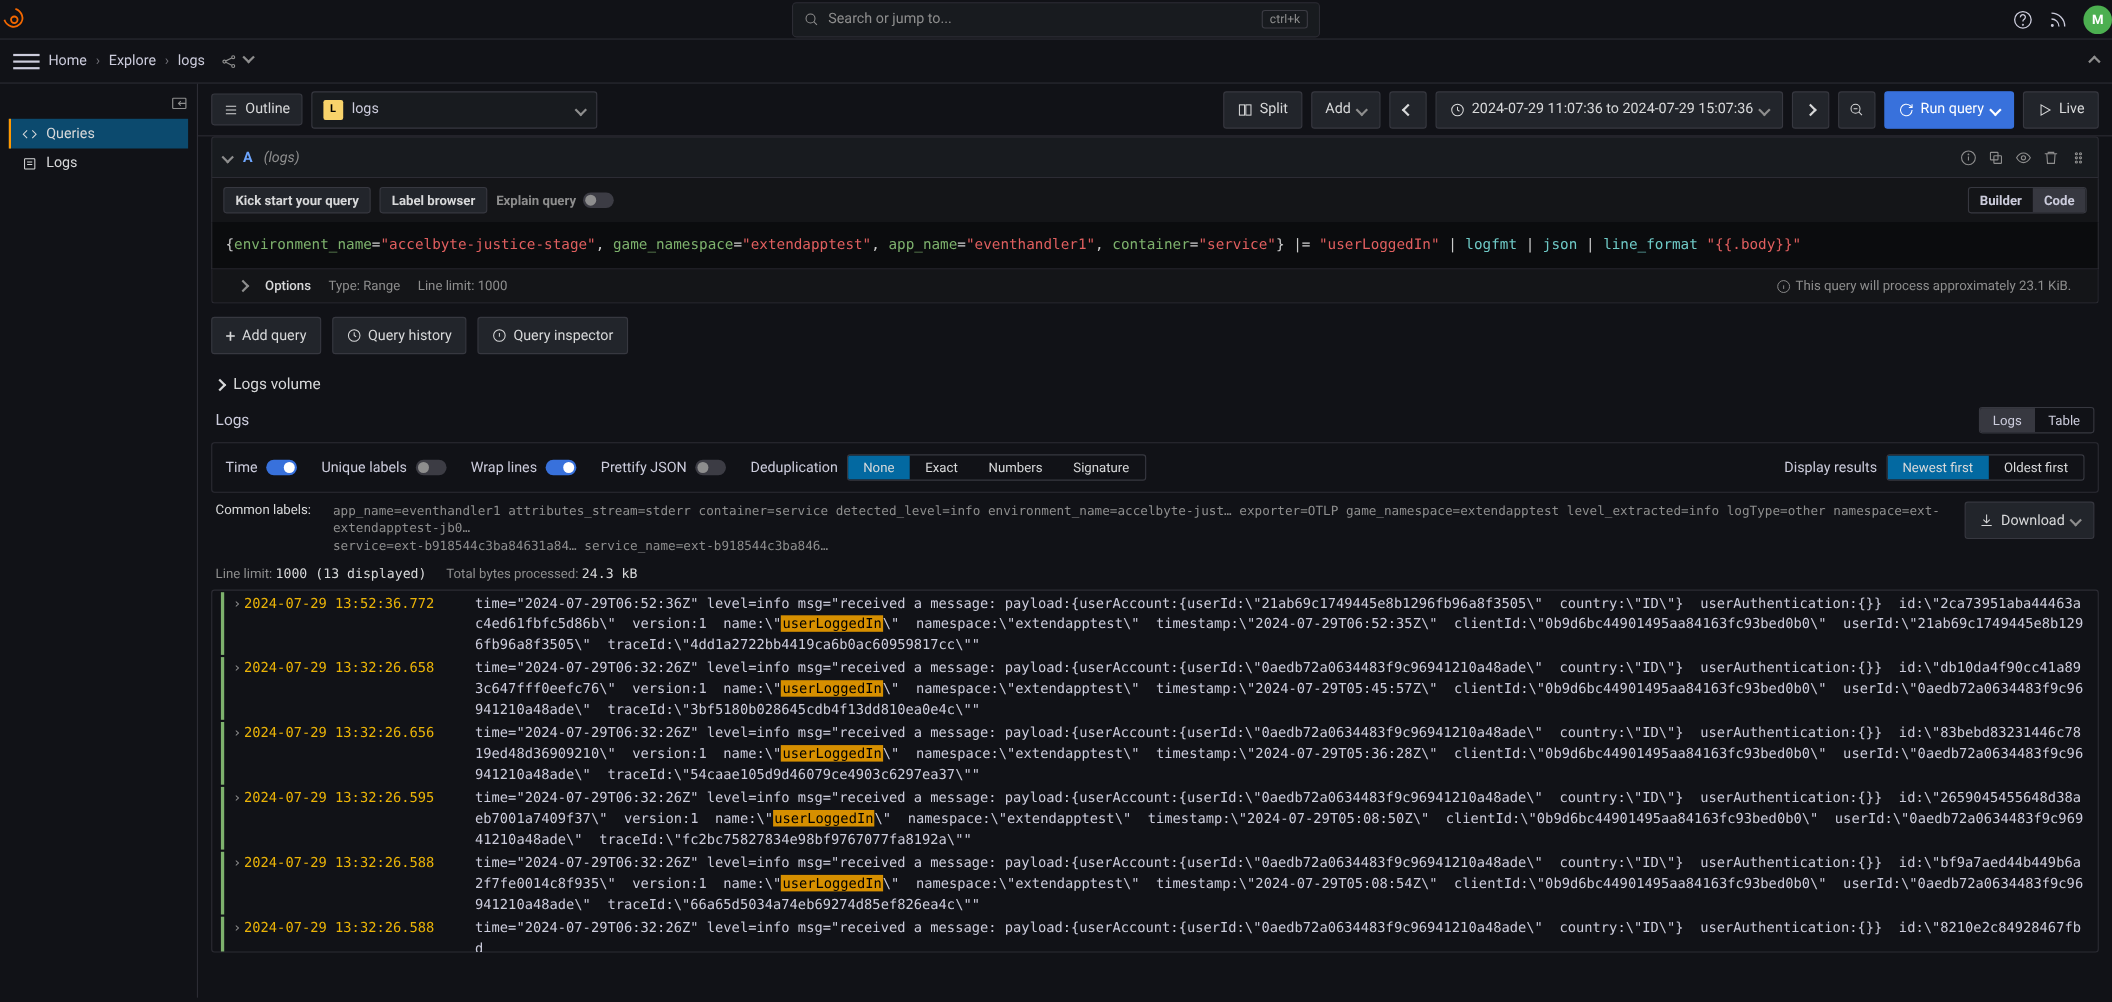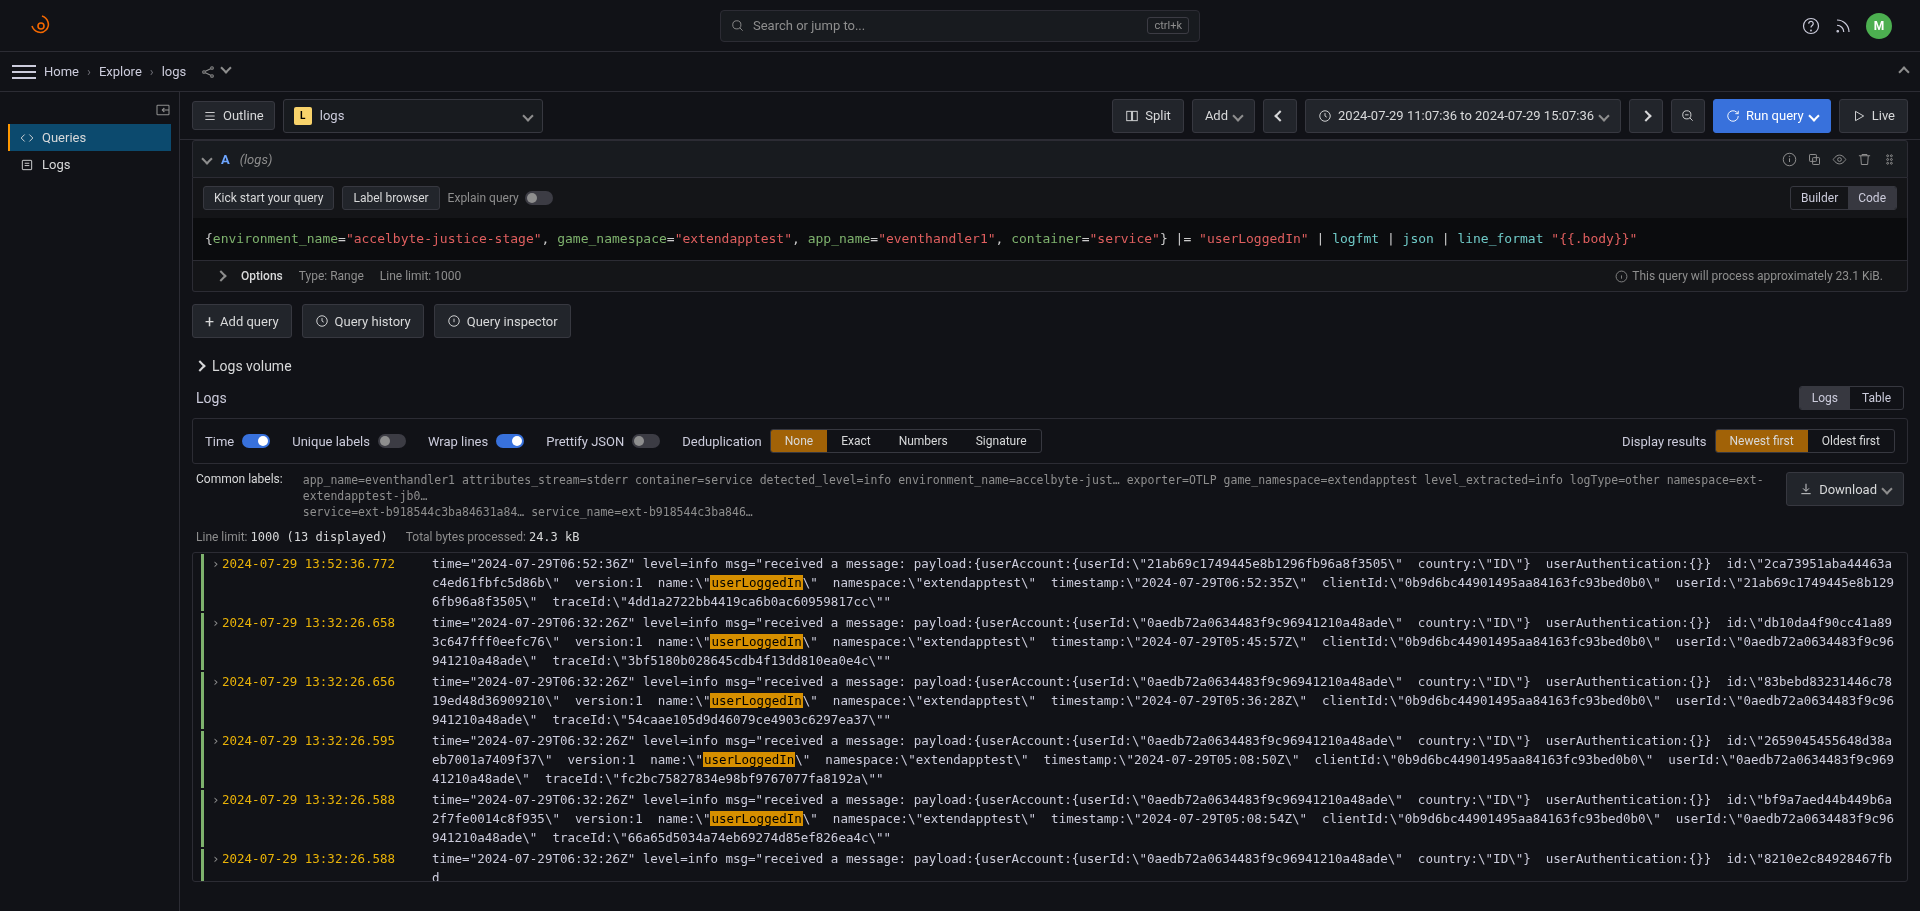--- a/index.html
+++ b/index.html
@@ -6,24 +6,24 @@
 body {
   background: #111217;
   color: #ccccdc;
   font-family: -apple-system, BlinkMacSystemFont, "Segoe UI", Roboto, sans-serif;
   font-size: 13px;
   width: 1920px;
   height: 911px;
   overflow: hidden;
 }
 .top-bar {
-  height: 52px;
+  height: 36px;
   display: flex;
   align-items: center;
-  padding: 0 28px;
+  padding: 0 0;
   border-bottom: 1px solid #2c2c34;
 }
 .logo { width: 28px; height: 28px; display:flex; align-items:center; justify-content:center; }
 .search-box {
   position: absolute;
   left: 50%;
   transform: translateX(-50%);
   display: flex;
   align-items: center;
   background: #181b1f;
@@ -87,21 +87,21 @@
 .query-panel { padding:0 12px; }
 .query-header {
   display:flex; align-items:center; height:38px; gap:10px;
   border:1px solid #2c2c34; border-radius:3px 3px 0 0; padding:0 10px; background:#181b1f;
 }
 .query-header .qid { color:#6ea6ff; font-weight:bold;}
 .query-header .qds { color:#8e8e8e; font-style:italic;}
 .query-header .qactions { margin-left:auto; display:flex; gap:10px; color:#8e8e8e;}
 .query-subbar {
   display:flex; align-items:center; gap:8px; padding:8px 10px;
-  border-left:1px solid #2c2c34; border-right:1px solid #2c2c34; background:#141518;
+  border-left:1px solid #2c2c34; border-right:1px solid #2c2c34; background:#141518;font-weight:bold;
 }
 .small-btn { background:#22252b; border:1px solid #373840; border-radius:3px; padding:4px 10px; font-size:12px; color:#d8d9da; cursor:pointer;}
 .explain-toggle { display:flex; align-items:center; gap:6px; font-size:12px; color:#8e8e8e;}
 .pill-switch { width:28px; height:14px; border-radius:8px; background:#3c3c44; position:relative; }
 .pill-switch::after{content:'';position:absolute;width:10px;height:10px;border-radius:50%;background:#8e8e8e;top:2px;left:2px;}
 .pill-switch.on { background:#3871dc;}
 .pill-switch.on::after{ background:#fff; left:16px;}
 .builder-code { margin-left:auto; display:flex; border:1px solid #373840; border-radius:3px; overflow:hidden;}
 .builder-code span{padding:4px 10px; font-size:12px; cursor:pointer;}
 .builder-code .active{background:#373840;}
@@ -132,21 +132,21 @@
 .tabs-right { margin-left:auto; display:flex; border:1px solid #373840; border-radius:3px; overflow:hidden;}
 .tabs-right span{ padding:4px 12px; font-size:12px; cursor:pointer;}
 .tabs-right .active{ background:#373840;}
 
 .logs-controls {
   border:1px solid #2c2c34; border-radius:3px; padding:10px 12px; display:flex; align-items:center; gap:22px; font-size:13px;
 }
 .ctrl { display:flex; align-items:center; gap:8px;}
 .seg { display:flex; border:1px solid #373840; border-radius:3px; overflow:hidden;}
 .seg span{ padding:4px 14px; font-size:12px; cursor:pointer; color:#d8d9da;}
-.seg .active{ background:#a16207;}
+.seg .active{ background:#0369a1;}
 
 .labels-row { display:flex; gap:20px; padding:8px 4px; font-size:12px; color:#8e8e8e; align-items:flex-start;}
 .labels-row .lbl-title{ color:#d8d9da;}
 .labels-row .lbl-vals{ font-family:monospace; font-size:11.5px; line-height:16px; flex:1;}
 .download-btn { margin-left:auto; }
 
 .limit-row { display:flex; gap:18px; font-size:12px; color:#8e8e8e; padding:2px 4px 8px; font-family:inherit;}
 .limit-row span.mono{ font-family:monospace; color:#d8d9da;}
 
 .log-panel { border:1px solid #2c2c34; border-radius:3px; overflow:auto; height:330px; position:relative; margin:0 0 8px;}

